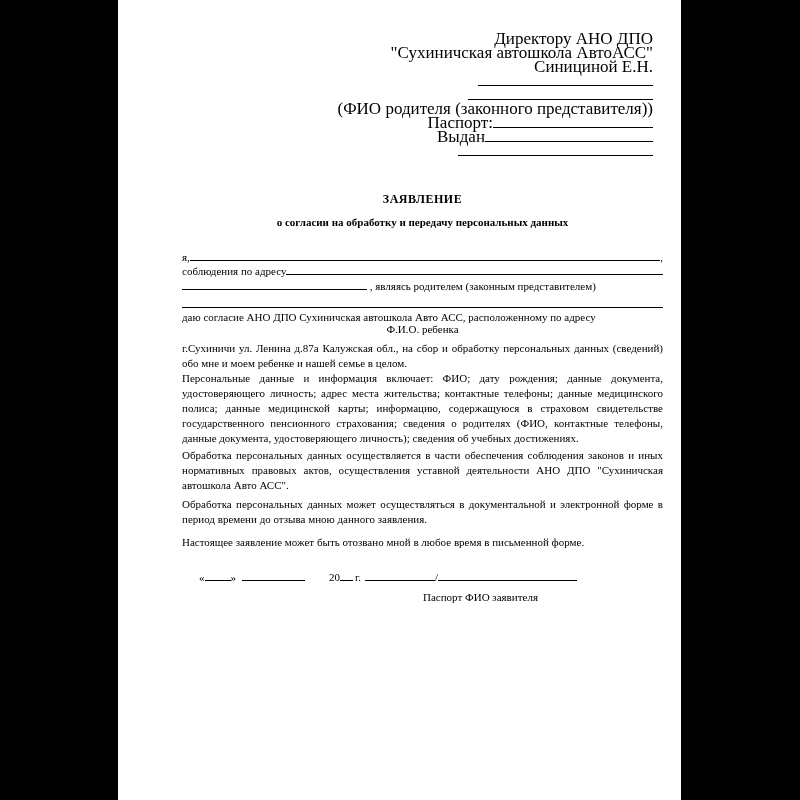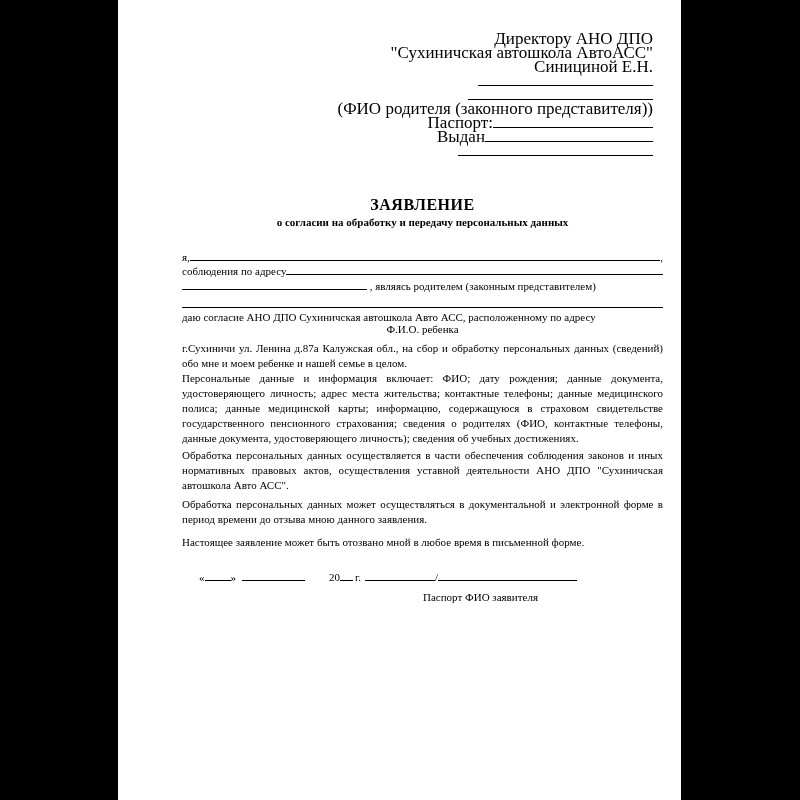--- a/index.html
+++ b/index.html
@@ -24,21 +24,21 @@
   .sp { display: inline-block; height: 1px; }
   
   .header-block {
     position: absolute; top: 32px; right: 28px;
     text-align: right; line-height: 14px; font-size: 17px;
   }
   .hline { height: 14px; white-space: nowrap; }
   .abs { position: absolute; left: 0; width: 481px; }
   .t-center { text-align: center; }
   .bold { font-weight: bold; }
-  .heading { top: 197px; font-size: 16px; line-height: 16px; letter-spacing: 0.5px; }
+  .heading { top: 191px; font-size: 12px; line-height: 16px; letter-spacing: 0.5px; }
   .subheading { top: 215px; }
   .law-line { top: 233px; }
   .row-f { display: flex; align-items: baseline; }
   .bl-grow { flex: 1 1 auto; }
   .row-ya { top: 249px; }
   .row-addr { top: 263px; }
   .row-parent { top: 278px; }
   .blank-full { top: 294px; height: 13px; border-bottom: 1px solid #000; }
   .fio-child { top: 310px; margin-top: 12px; }
   .consent1 { top: 310px; }

